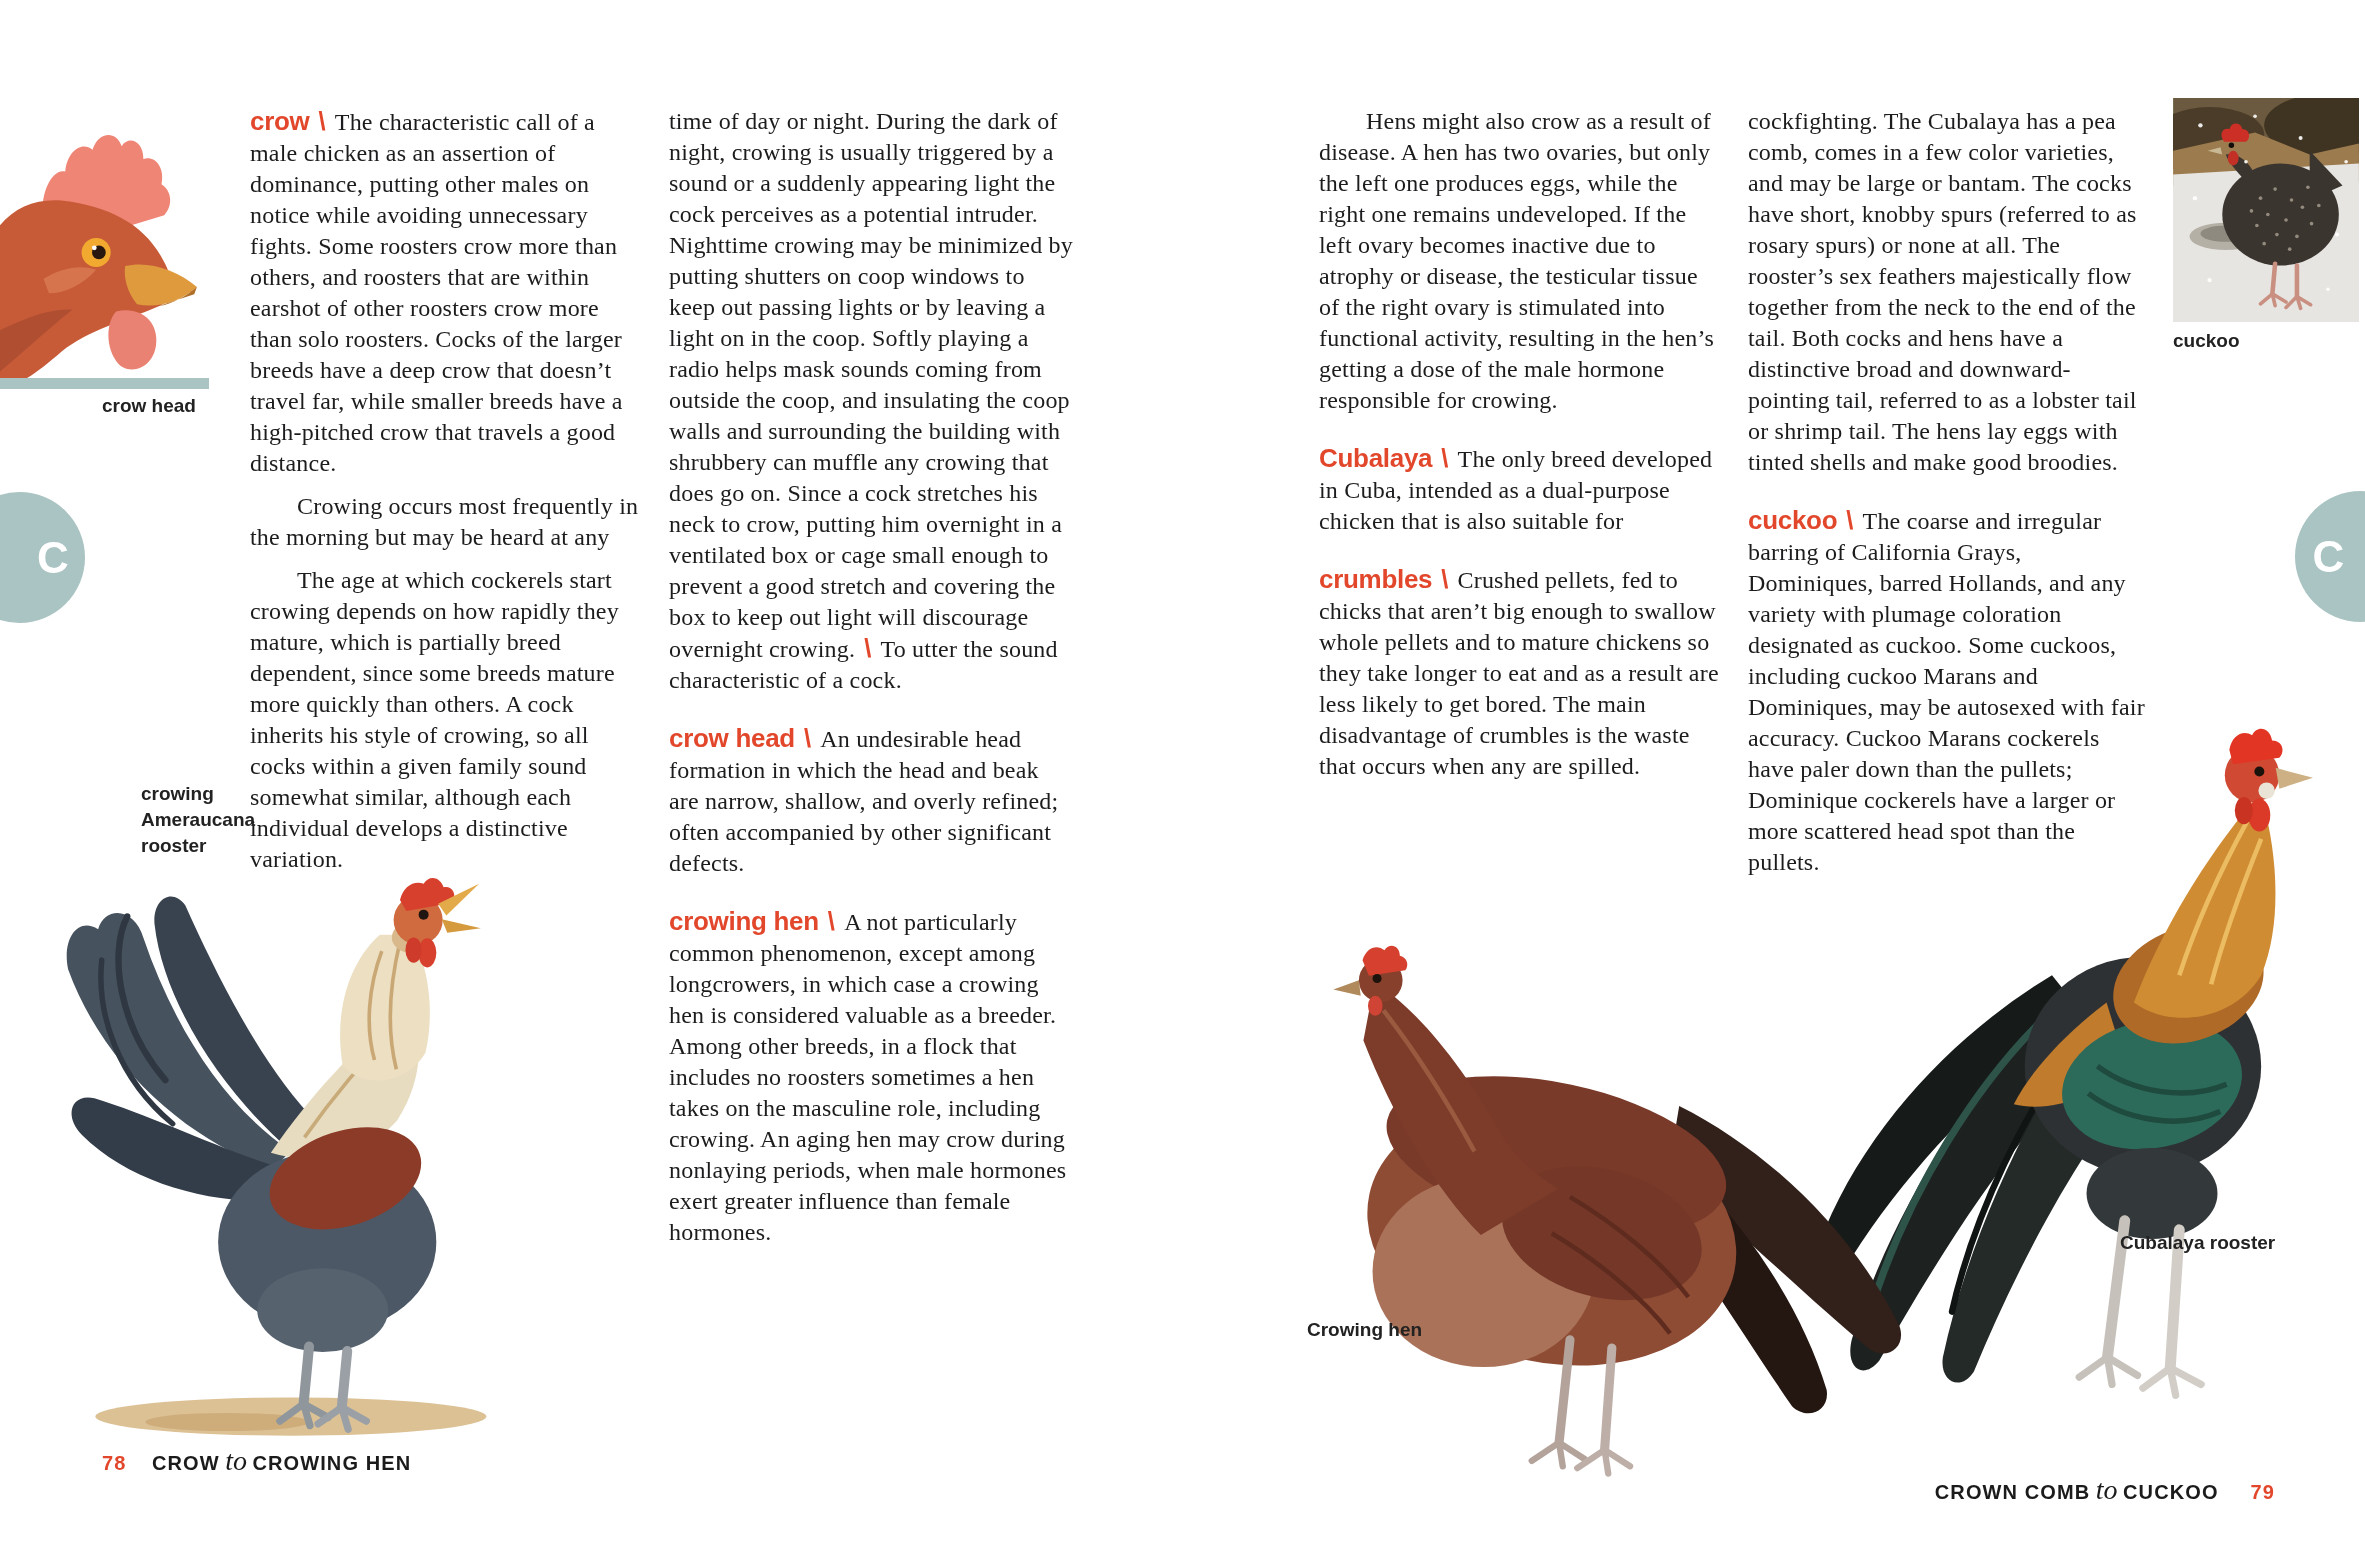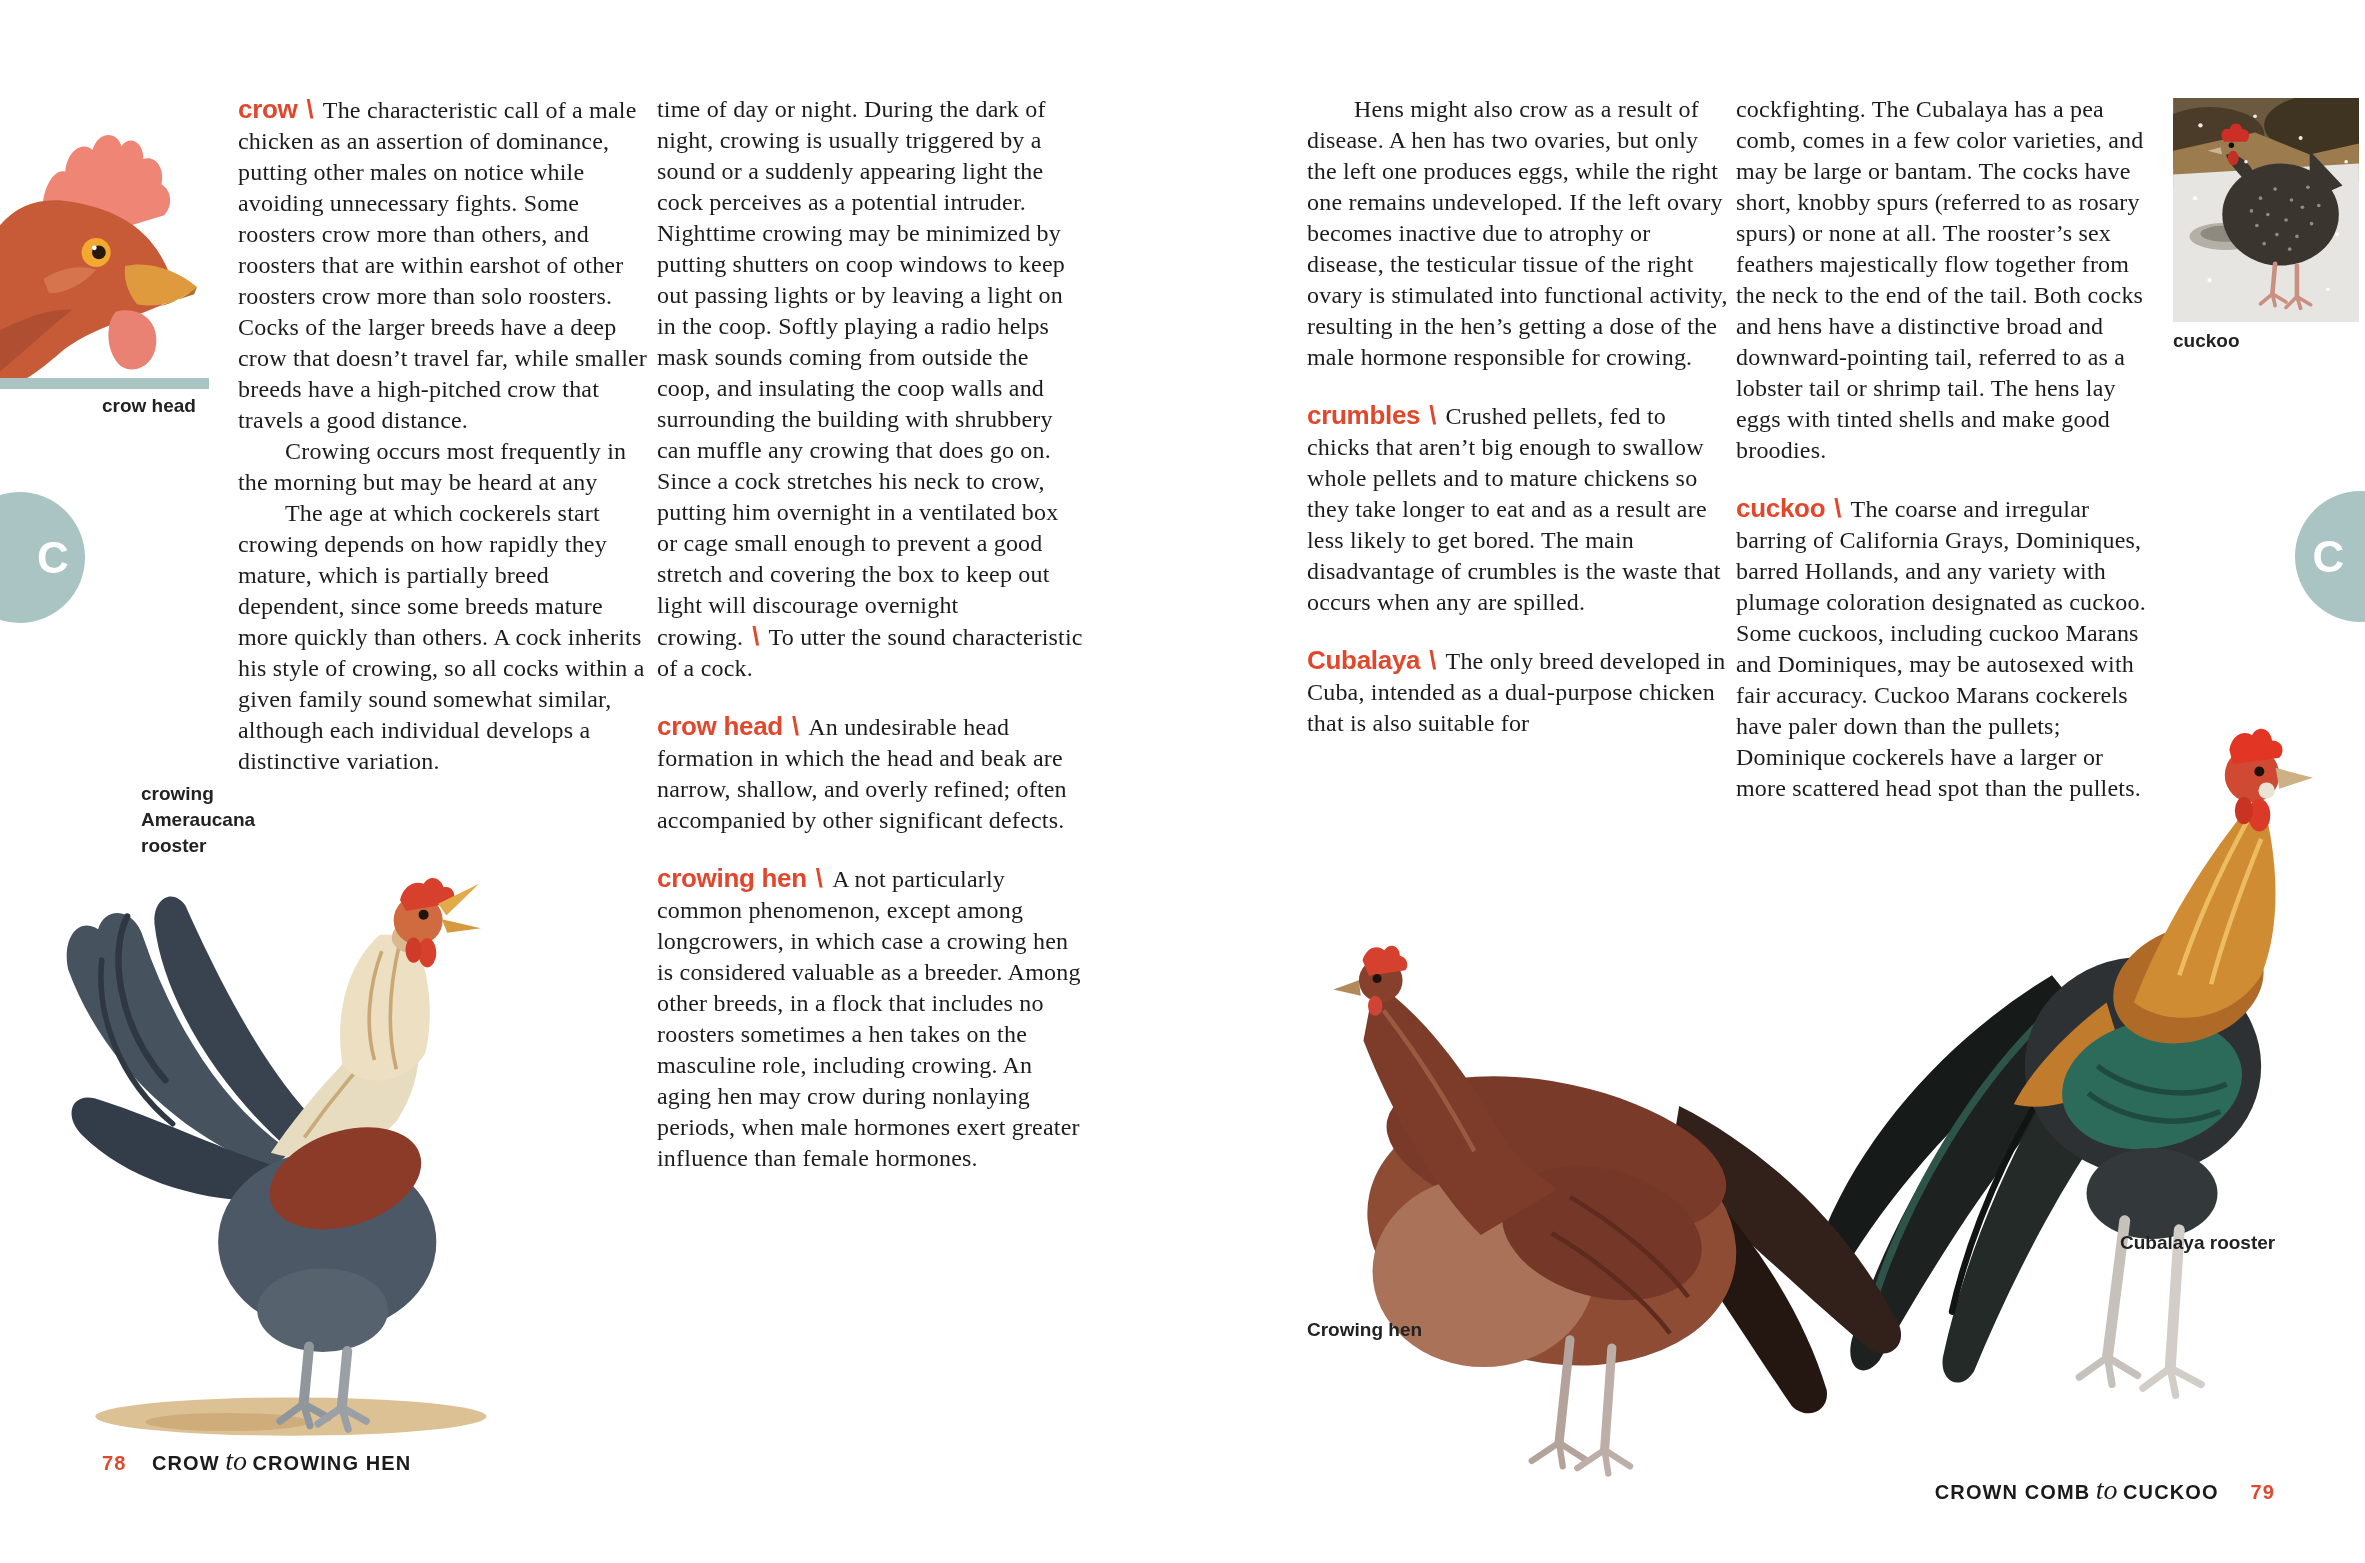--- a/index.html
+++ b/index.html
@@ -5,21 +5,21 @@
   :root { --accent:#e2472b; --tab:#a9c4c2; }
   html,body { margin:0; padding:0; background:#888; }
   .page {
     position:relative; width:2366px; height:1563px; background:#ffffff;
     overflow:hidden; font-family:"Liberation Serif", serif;
   }
   .col {
     position:absolute; font-size:24px; line-height:31px; color:#1c1c1e;
     text-align:left; letter-spacing:0.2px; z-index:2;
   }
-  .block { margin:0; }
+  .block { margin:12px; }
   .block.spaced { margin-top:27px; }
   .block.indent { text-indent:47px; }
   .term {
     font-family:"Liberation Sans", sans-serif; font-weight:700;
     font-size:26px; color:var(--accent); letter-spacing:-0.3px;
   }
   .sep {
     font-family:"Liberation Sans", sans-serif; font-weight:700;
     font-size:25.5px; color:var(--accent); margin:0 9px 0 9px;
   }
@@ -117,22 +117,22 @@
       <p class="block indent"><span class="def">Crowing occurs most frequently in the morning but may be heard at any</span></p>
       <p class="block indent"><span class="def">The age at which cockerels start crowing depends on how rapidly they mature, which is partially breed dependent, since some breeds mature more quickly than others. A cock inherits his style of crowing, so all cocks within a given family sound somewhat similar, although each individual develops a distinctive variation.</span></p>
     </div>
   <div class="col" style="left:657px; top:94px; width:428px;">
       <p class="block"><span class="def">time of day or night. During the dark of night, crowing is usually triggered by a sound or a suddenly appearing light the cock perceives as a potential intruder. Nighttime crowing may be minimized by putting shutters on coop windows to keep out passing lights or by leaving a light on in the coop. Softly playing a radio helps mask sounds coming from outside the coop, and insulating the coop walls and surrounding the building with shrubbery can muffle any crowing that does go on. Since a cock stretches his neck to crow, putting him overnight in a ventilated box or cage small enough to prevent a good stretch and covering the box to keep out light will discourage overnight crowing.</span><span class="sep">\</span><span class="def">To utter the sound characteristic of a cock.</span></p>
       <p class="block spaced"><span class="term">crow head</span><span class="sep">\</span><span class="def">An undesirable head formation in which the head and beak are narrow, shallow, and overly refined; often accompanied by other significant defects.</span></p>
       <p class="block spaced"><span class="term">crowing hen</span><span class="sep">\</span><span class="def">A not particularly common phenomenon, except among longcrowers, in which case a crowing hen is considered valuable as a breeder. Among other breeds, in a flock that includes no roosters sometimes a hen takes on the masculine role, including crowing. An aging hen may crow during nonlaying periods, when male hormones exert greater influence than female hormones.</span></p>
     </div>
   <div class="col" style="left:1307px; top:94px; width:426px;">
       <p class="block indent"><span class="def">Hens might also crow as a result of disease. A hen has two ovaries, but only the left one produces eggs, while the right one remains undeveloped. If the left ovary becomes inactive due to atrophy or disease, the testicular tissue of the right ovary is stimulated into functional activity, resulting in the hen’s getting a dose of the male hormone responsible for crowing.</span></p>
+      <p class="block spaced"><span class="term">Cubalaya</span><span class="sep">\</span><span class="def">The only breed developed in Cuba, intended as a dual-purpose chicken that is also suitable for</span></p>
       <p class="block spaced"><span class="term">crumbles</span><span class="sep">\</span><span class="def">Crushed pellets, fed to chicks that aren’t big enough to swallow whole pellets and to mature chickens so they take longer to eat and as a result are less likely to get bored. The main disadvantage of crumbles is the waste that occurs when any are spilled.</span></p>
-      <p class="block spaced"><span class="term">Cubalaya</span><span class="sep">\</span><span class="def">The only breed developed in Cuba, intended as a dual-purpose chicken that is also suitable for</span></p>
     </div>
   <div class="col" style="left:1736px; top:94px; width:422px;">
       <p class="block"><span class="def">cockfighting. The Cubalaya has a pea comb, comes in a few color varieties, and may be large or bantam. The cocks have short, knobby spurs (referred to as rosary spurs) or none at all. The rooster’s sex feathers majestically flow together from the neck to the end of the tail. Both cocks and hens have a distinctive broad and downward-pointing tail, referred to as a lobster tail or shrimp tail. The hens lay eggs with tinted shells and make good broodies.</span></p>
       <p class="block spaced"><span class="term">cuckoo</span><span class="sep">\</span><span class="def">The coarse and irregular barring of California Grays, Dominiques, barred Hollands, and any variety with plumage coloration designated as cuckoo. Some cuckoos, including cuckoo Marans and Dominiques, may be autosexed with fair accuracy. Cuckoo Marans cockerels have paler down than the pullets; Dominique cockerels have a larger or more scattered head spot than the pullets.</span></p>
     </div>
 
   <svg class="art" style="left:2173px; top:98px;" width="186" height="224" viewBox="0 0 204 246">
     <rect width="204" height="246" fill="#e3e1dd"></rect>
     <rect width="204" height="78" fill="#6b5a3f"></rect>
     <ellipse cx="40" cy="40" rx="60" ry="30" fill="#4a3c28"></ellipse>

